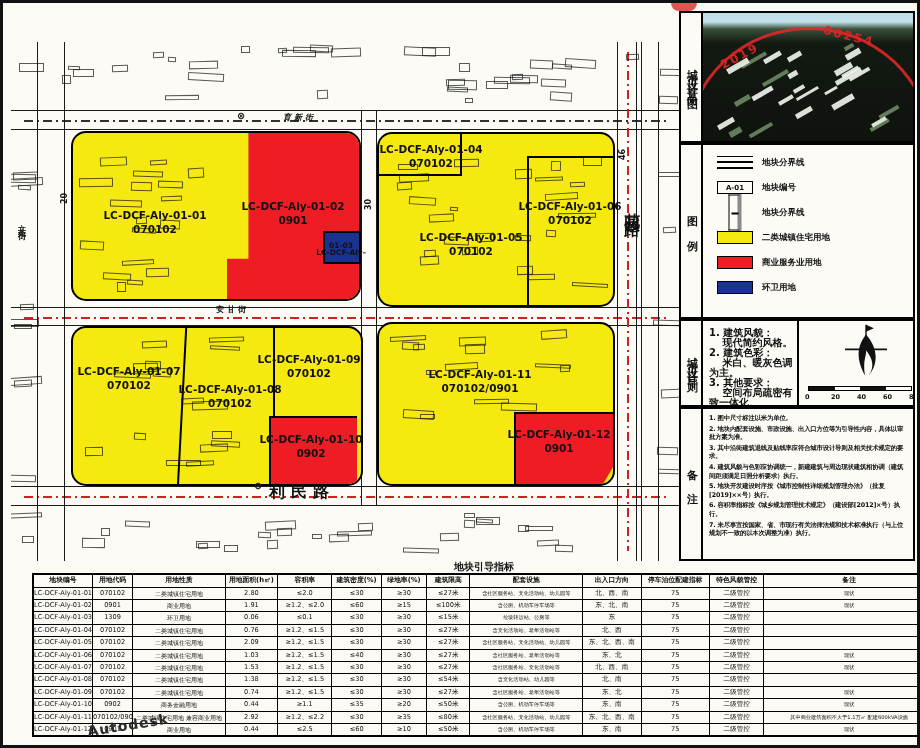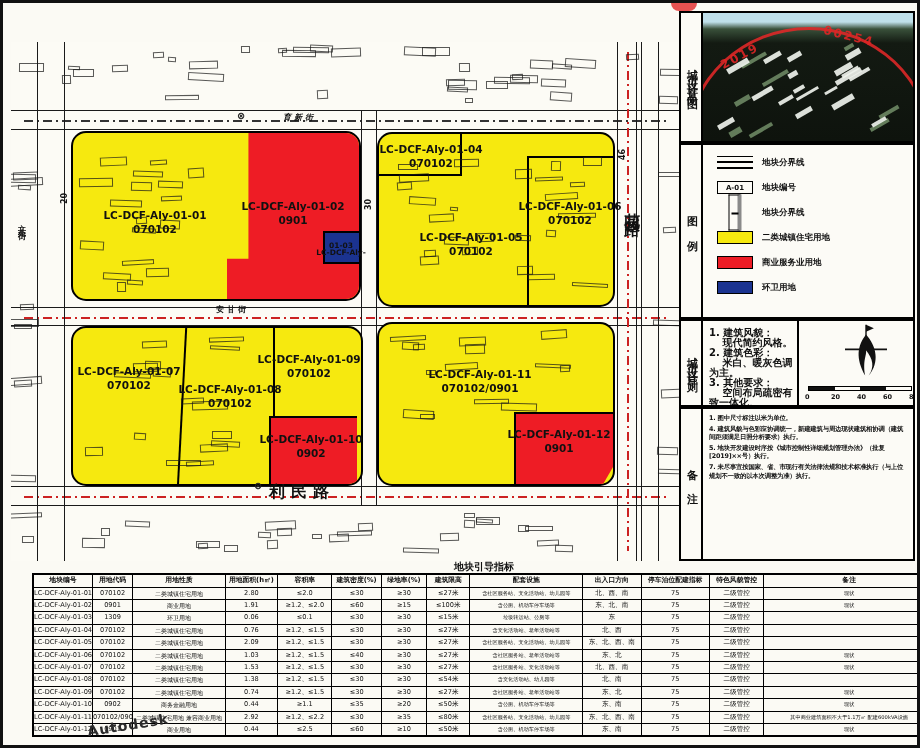--- a/index.html
+++ b/index.html
@@ -439,22 +439,25 @@
               <span class="sc-lbl" style="left: 108px;">80m</span>
             </div>
         </div>
       </div>
     </div>
 
     <div class="sect" style="top:396px;height:154px">
       <div class="vstrip sp">备注</div>
       <div class="sect-body notes-body" id="notes-list">
           <div class="note">1. 图中尺寸标注以米为单位。</div>
+          <div class="note">2. 地块内配套设施、市政设施、出入口方位等为引导性内容，具体以审批方案为准。</div>
+          <div class="note">3. 其中沿街建筑退线及贴线率应符合城市设计导则及相关技术规定的要求。</div>
           <div class="note">4. 建筑风貌与色彩应协调统一，新建建筑与周边现状建筑相协调（建筑间距须满足日照分析要求）执行。</div>
           <div class="note">5. 地块开发建设时序按《城市控制性详细规划管理办法》（批复[2019]××号）执行。</div>
+          <div class="note">6. 容积率指标按《城乡规划管理技术规定》（建设部[2012]×号）执行。</div>
           <div class="note">7. 未尽事宜按国家、省、市现行有关法律法规和技术标准执行（与上位规划不一致的以本次调整为准）执行。</div>
         </div>
     </div>
   </div>
 
   <div class="tblwrap">
     <div class="tbl-title">地块引导指标</div>
     <table>
       <colgroup>
         <col style="width:59px">

